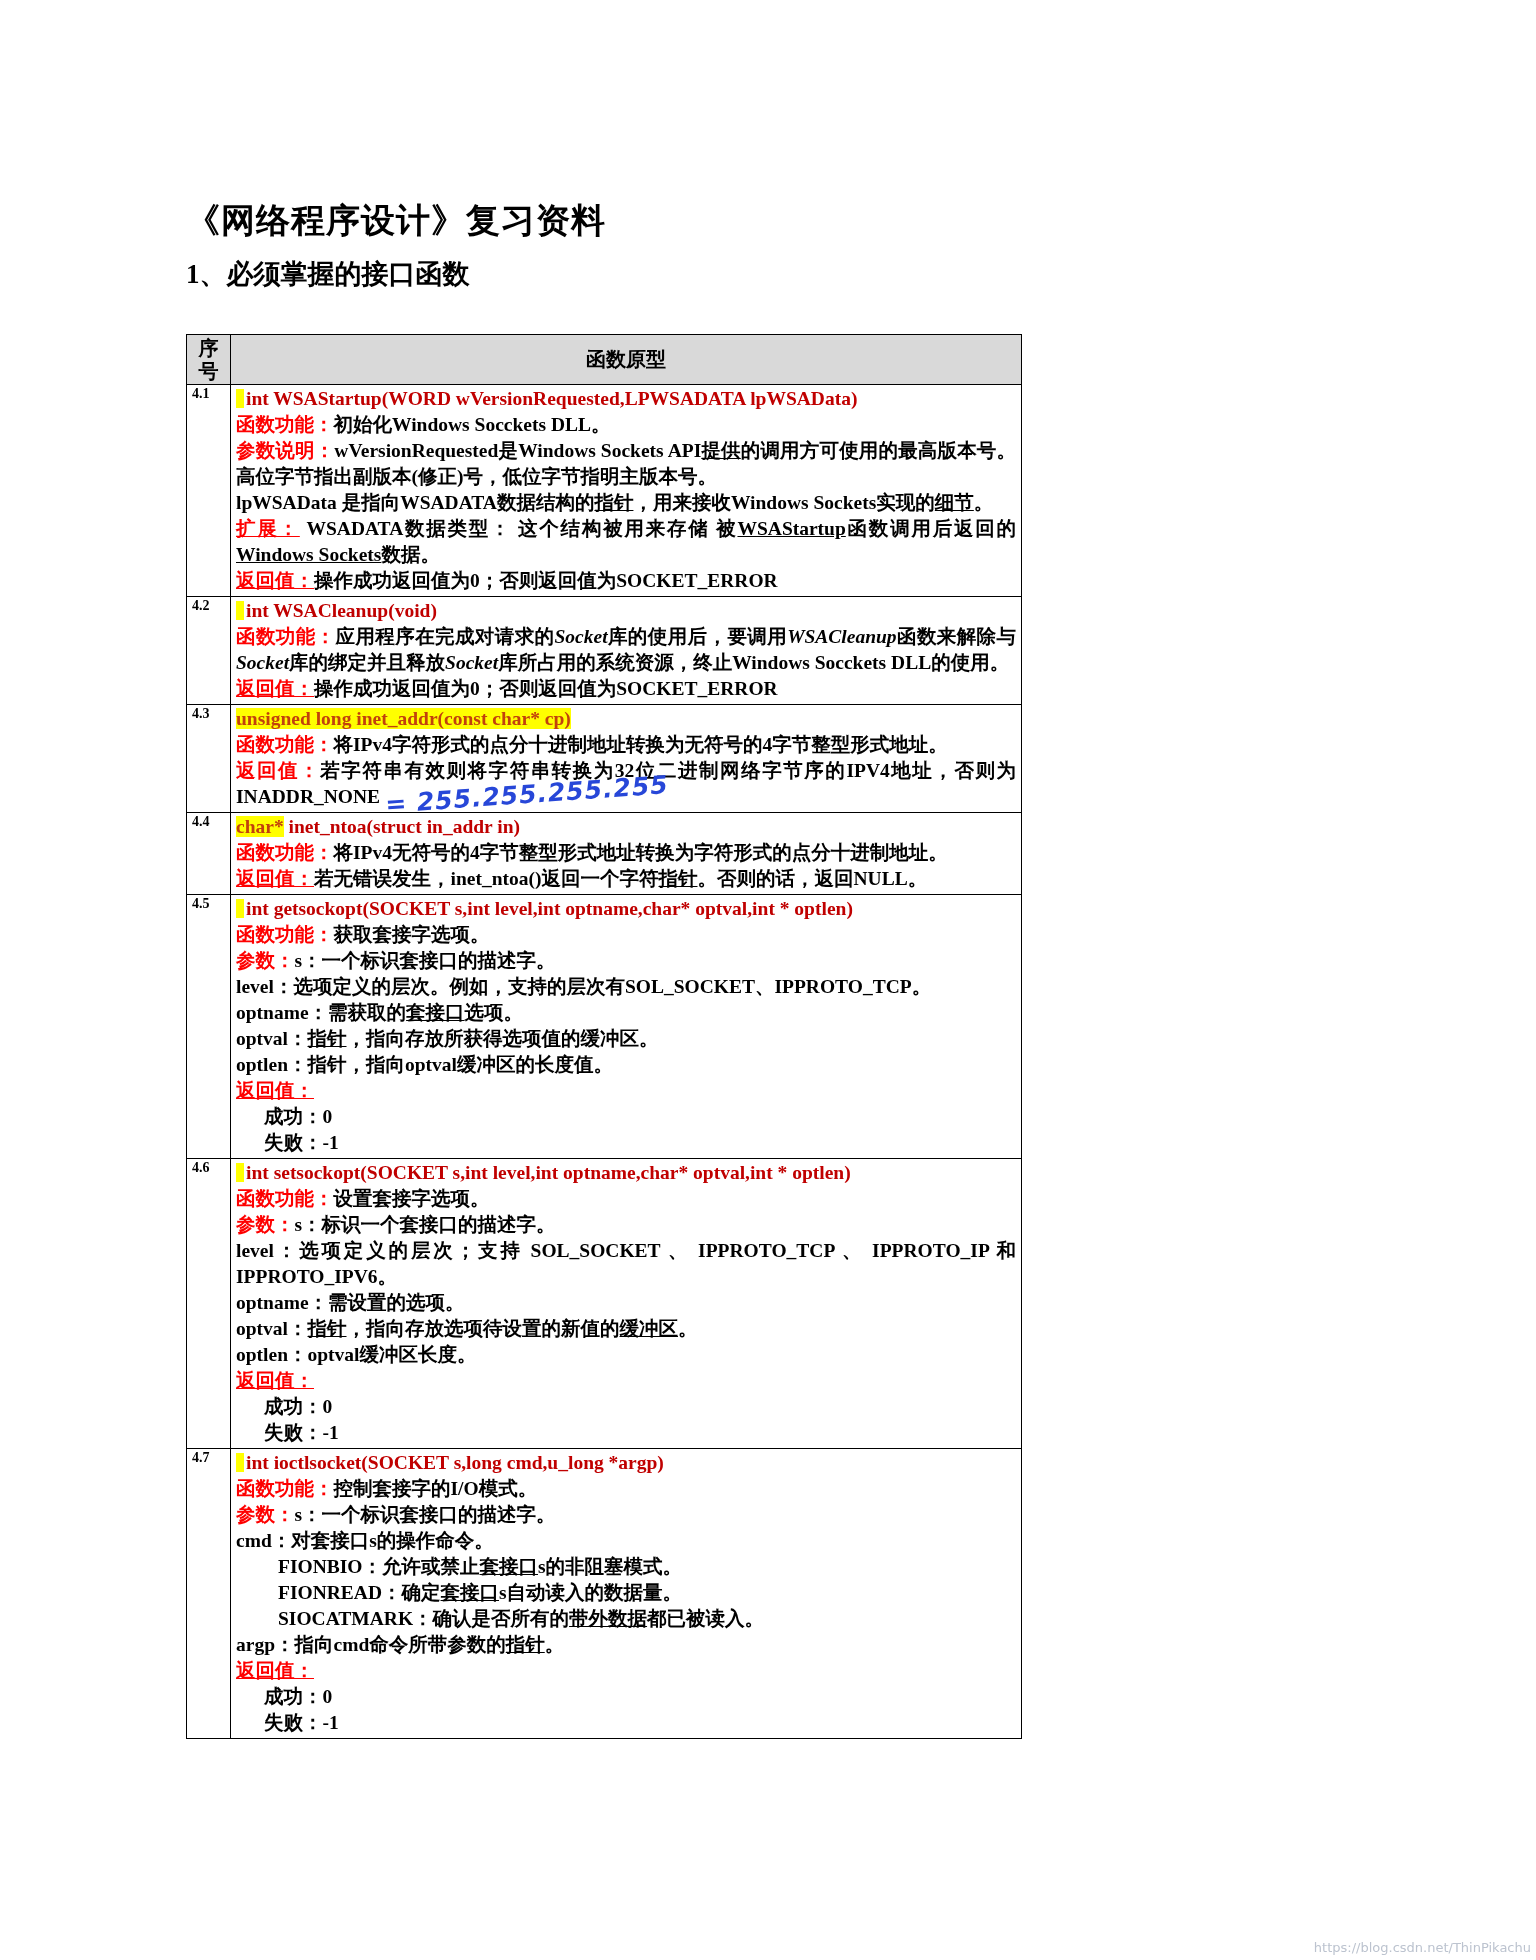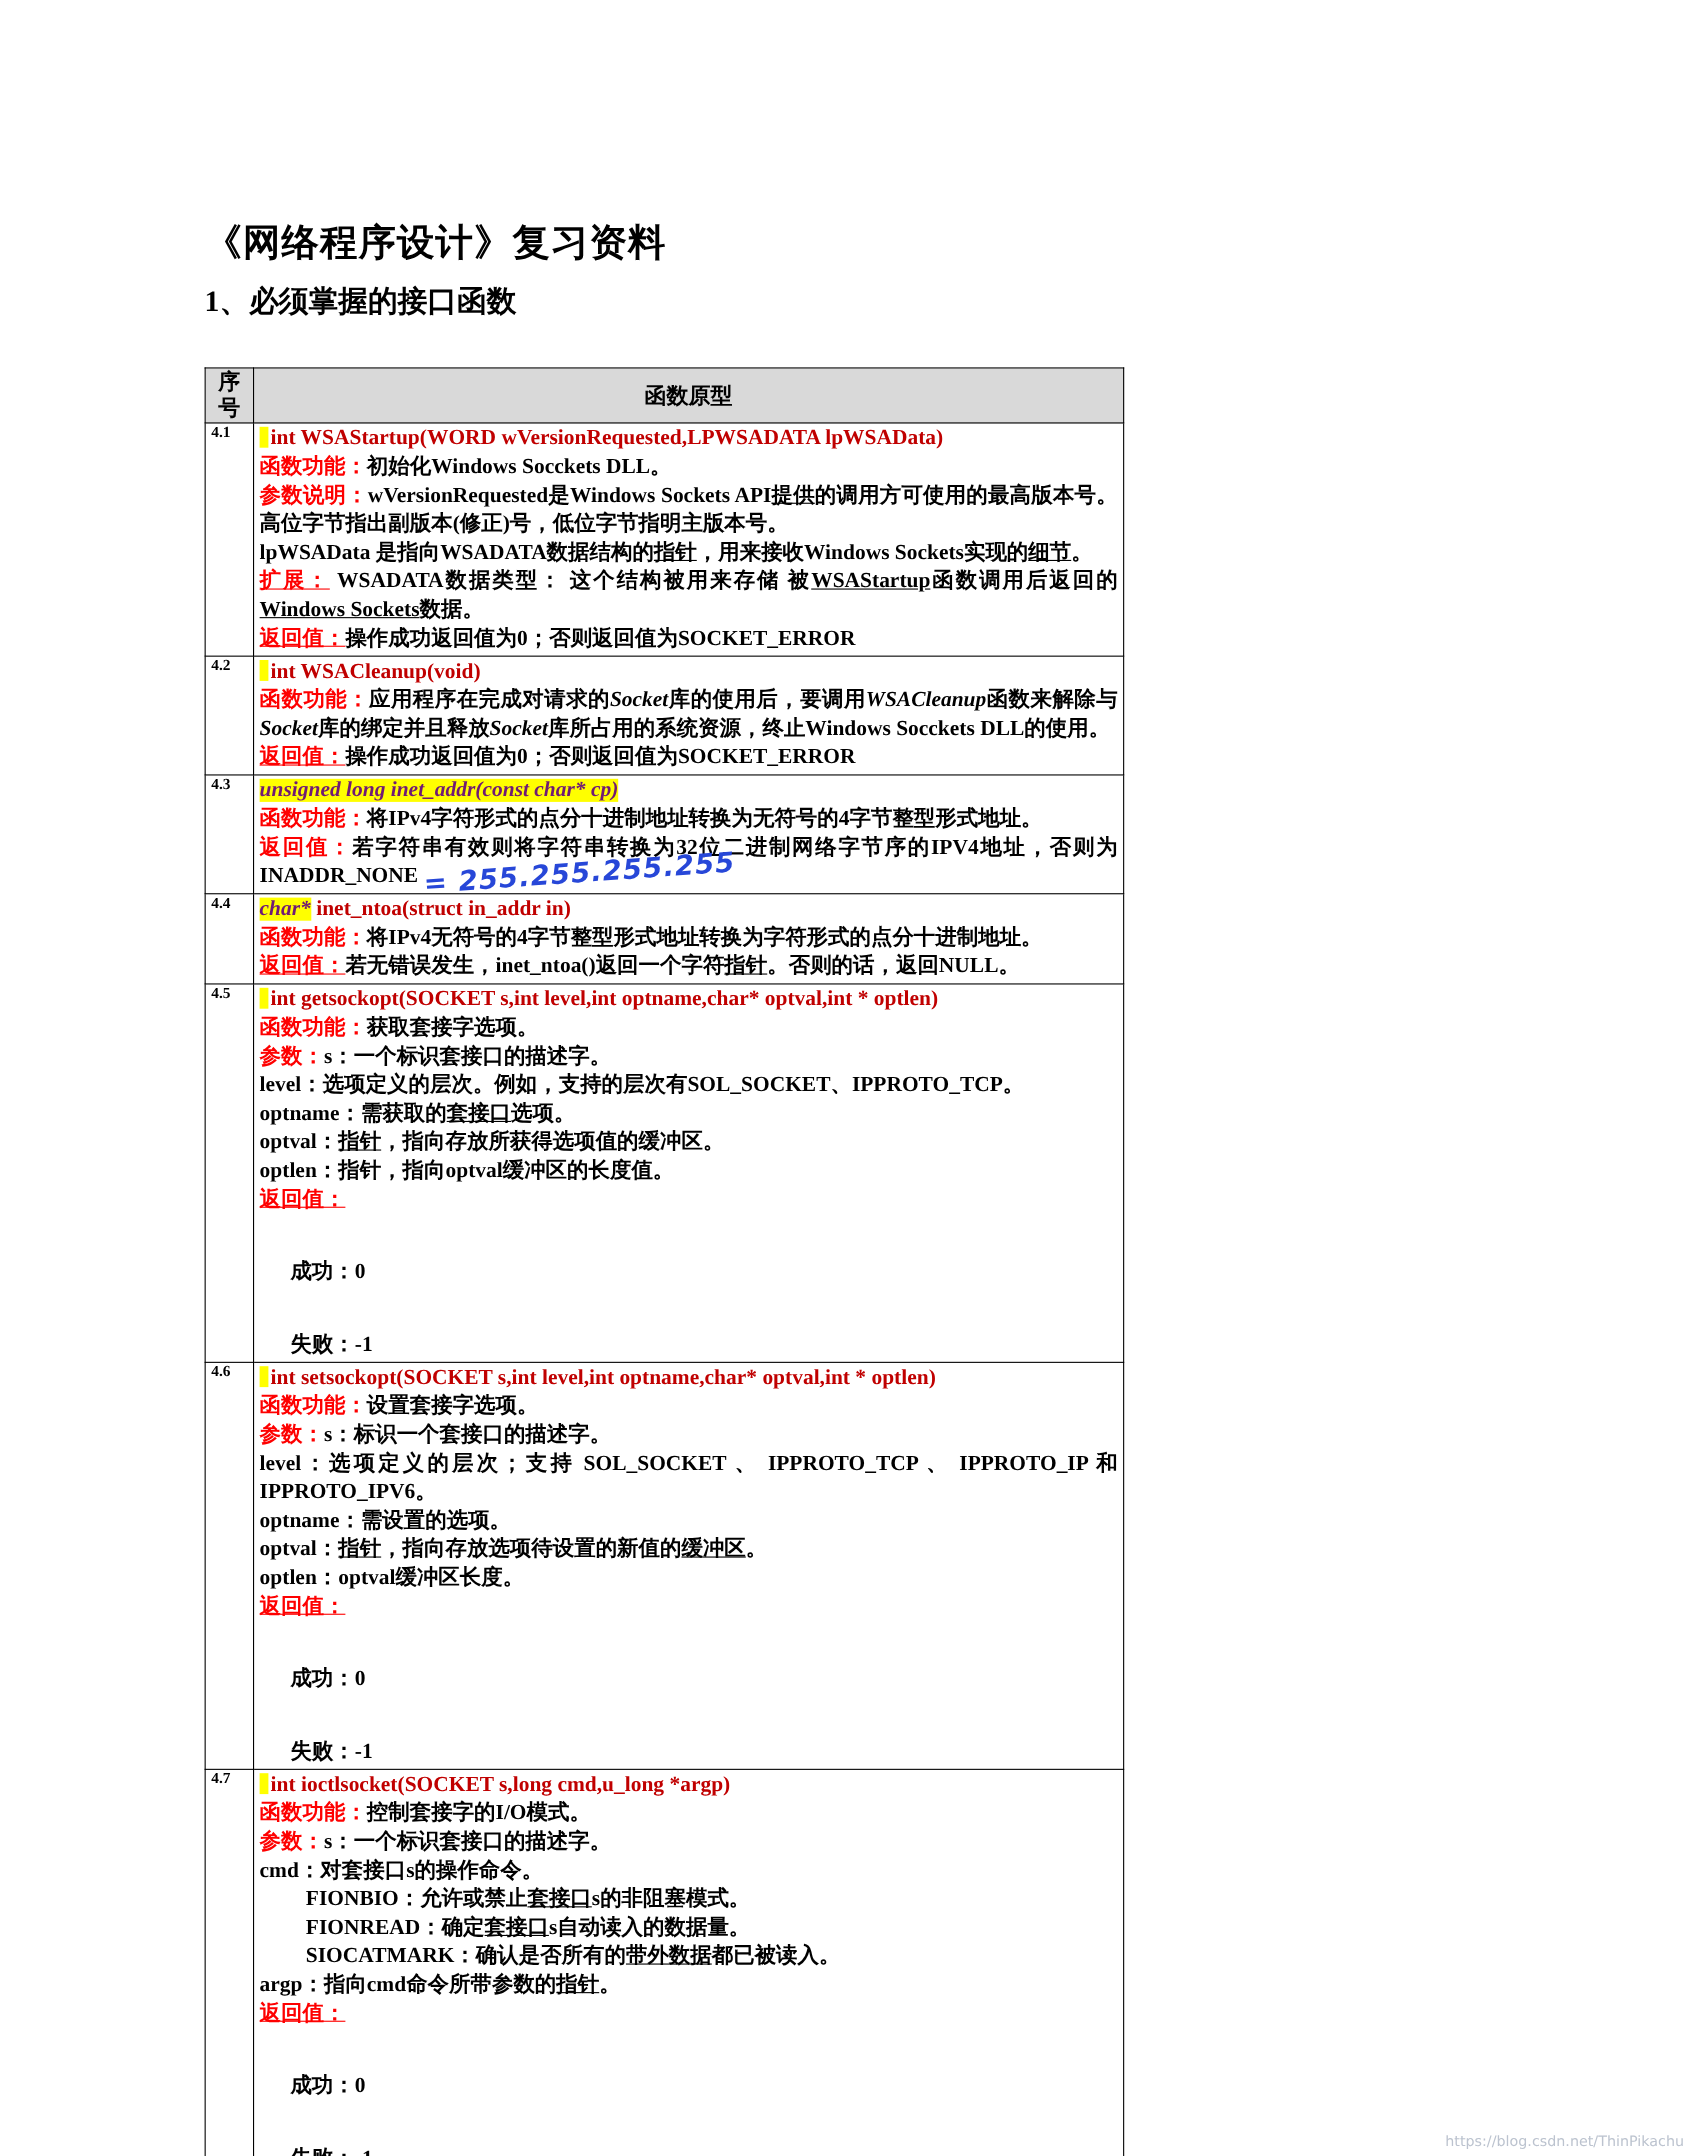--- a/index.html
+++ b/index.html
@@ -10,29 +10,29 @@
   .content{position:absolute;left:186px;top:0;width:860px;}
   .title{padding-top:198px;text-align:left;font-size:34px;font-weight:bold;color:#000;letter-spacing:1px;}
   .section-heading{margin-top:12px;font-size:27px;font-weight:bold;color:#000;}
   table.func-table{border-collapse:collapse;margin-top:42px;width:836px;table-layout:fixed;}
   .func-table th,.func-table td{border:1.6px solid #000;vertical-align:top;padding:1px 5px 2px 5px;}
   .func-table th{background:#d9d9d9;font-size:20px;font-weight:bold;text-align:center;vertical-align:middle;height:46px;color:#000;}
   th.num-head{word-break:break-all;padding:1px 2px;line-height:23px;}
   col.c-num{width:44px;}
   .num-cell{font-size:14px;font-weight:bold;padding:2px 2px 0 3px;color:#000;}
   .line{font-size:19.5px;font-weight:bold;line-height:26px;color:#000;text-align:justify;}
-  .indent1{padding-left:28px;margin-top:40px;}
+  .indent1{padding-left:28px;}
   .indent2{padding-left:42px;}
   .seg-proto{color:#c00000;}
   .seg-label{color:#fe0000;}
   .seg-labelu{color:#fe0000;text-decoration:underline;}
   .seg-body{color:#000;}
   .seg-u{color:#000;text-decoration:underline;}
   .seg-i{color:#000;font-style:italic;}
-  .seg-hl{color:#701a75;background:#ffff00;font-style:italic;}
+  .seg-hl{color:#c2410c;background:#ffff00;}
   .seg-mark{display:inline-block;width:8px;height:19px;background:#ffff00;vertical-align:-3px;margin-right:2px;}
   .seg-hand{
     color:#2747d8;font-family:"DejaVu Sans",sans-serif;font-style:italic;font-weight:bold;
     font-size:25px;display:inline-block;transform:rotate(-4deg);letter-spacing:1px;line-height:20px;
   }
   .watermark{
     position:absolute;right:5px;bottom:5px;font-family:"DejaVu Sans",sans-serif;
     font-size:13px;color:#bcc3cf;font-weight:normal;
   }
 </style>

